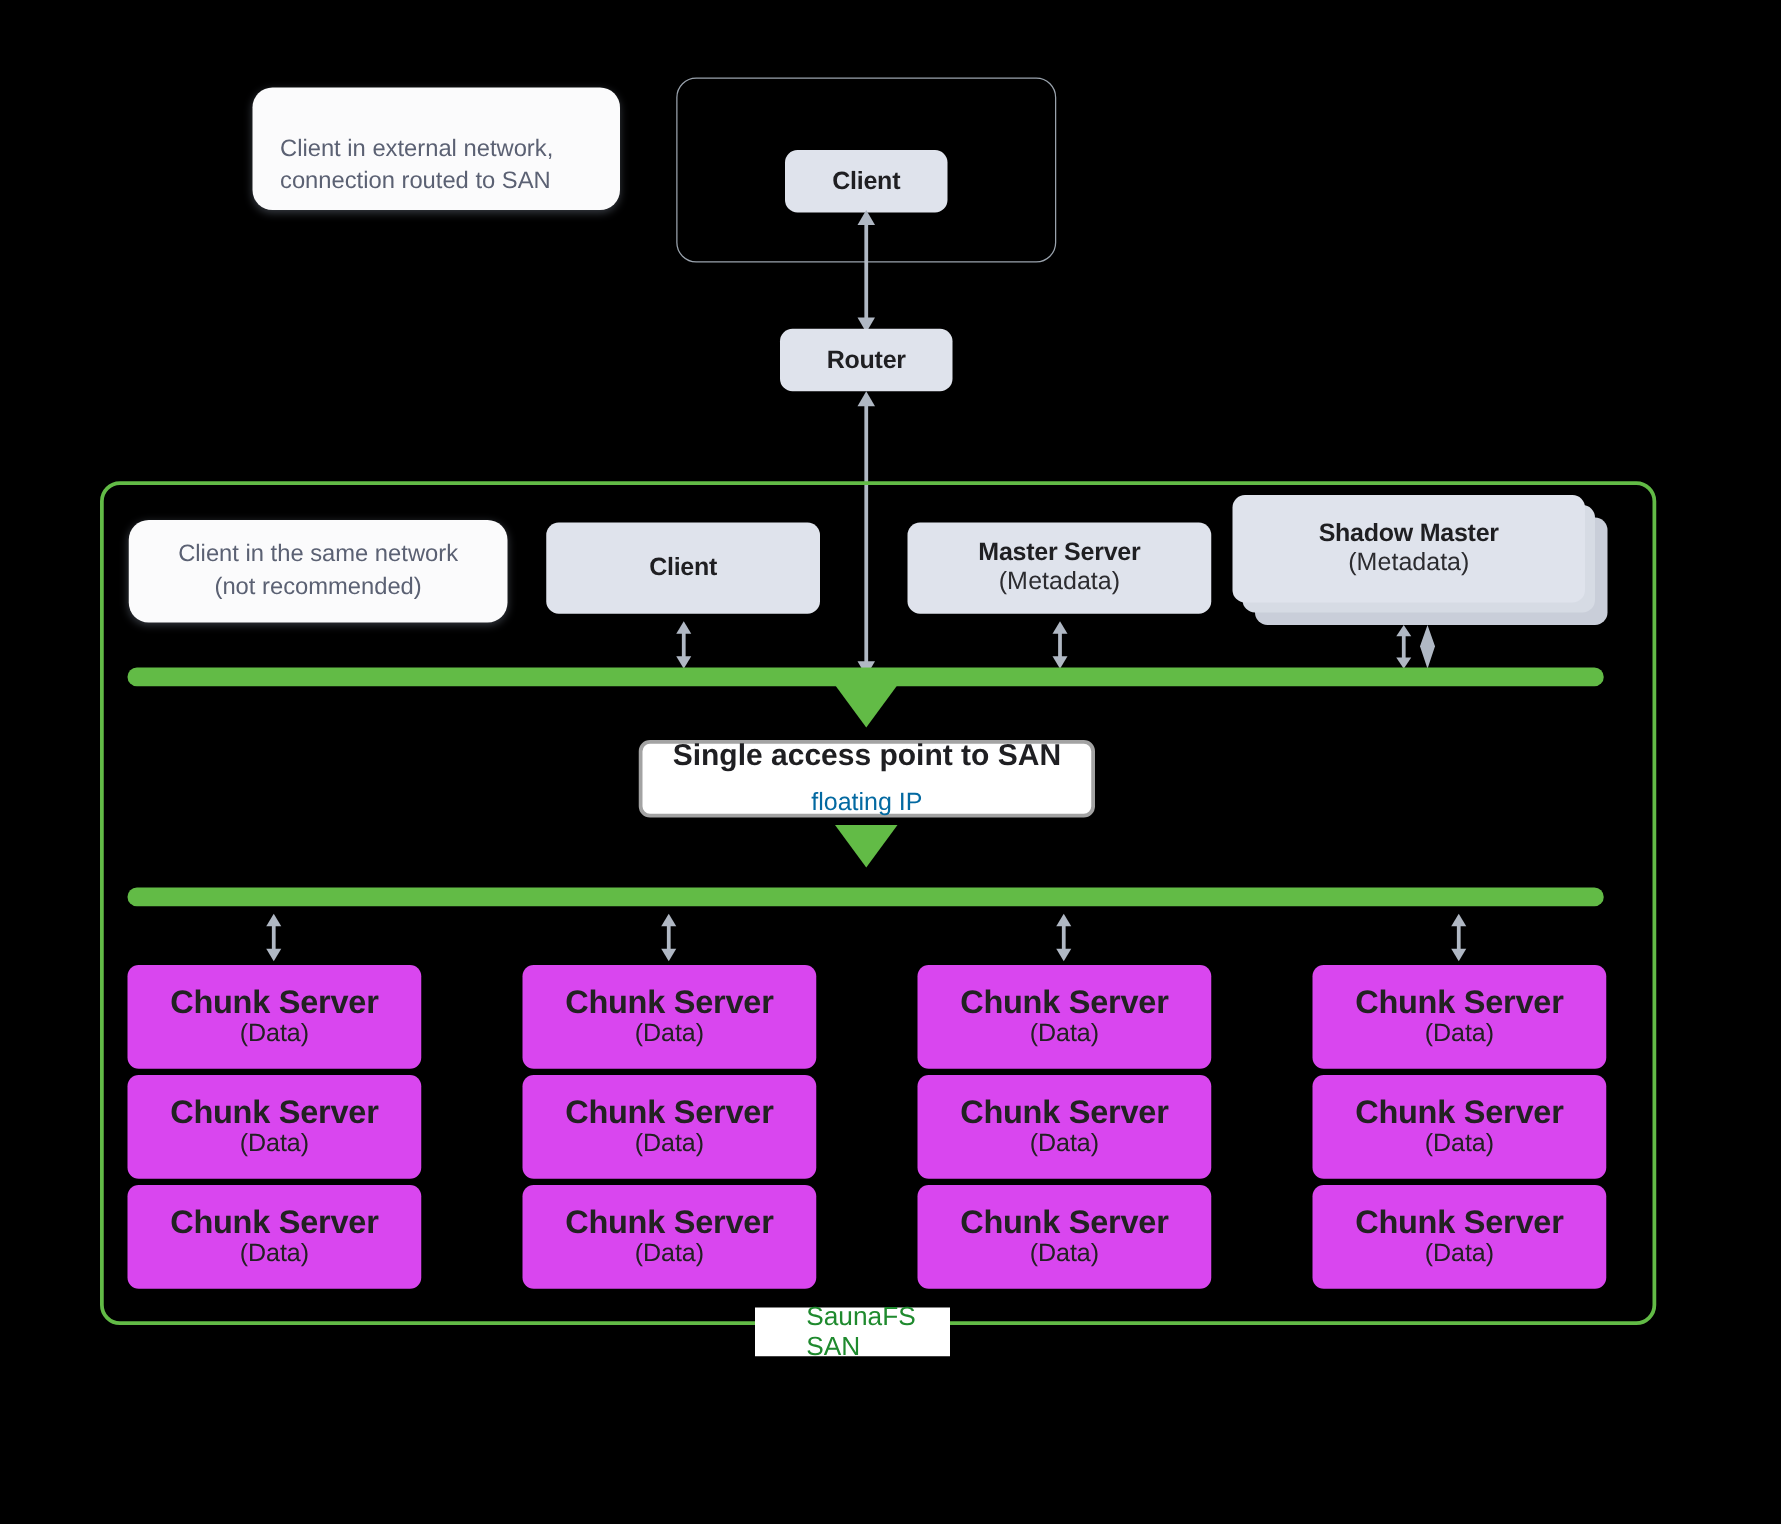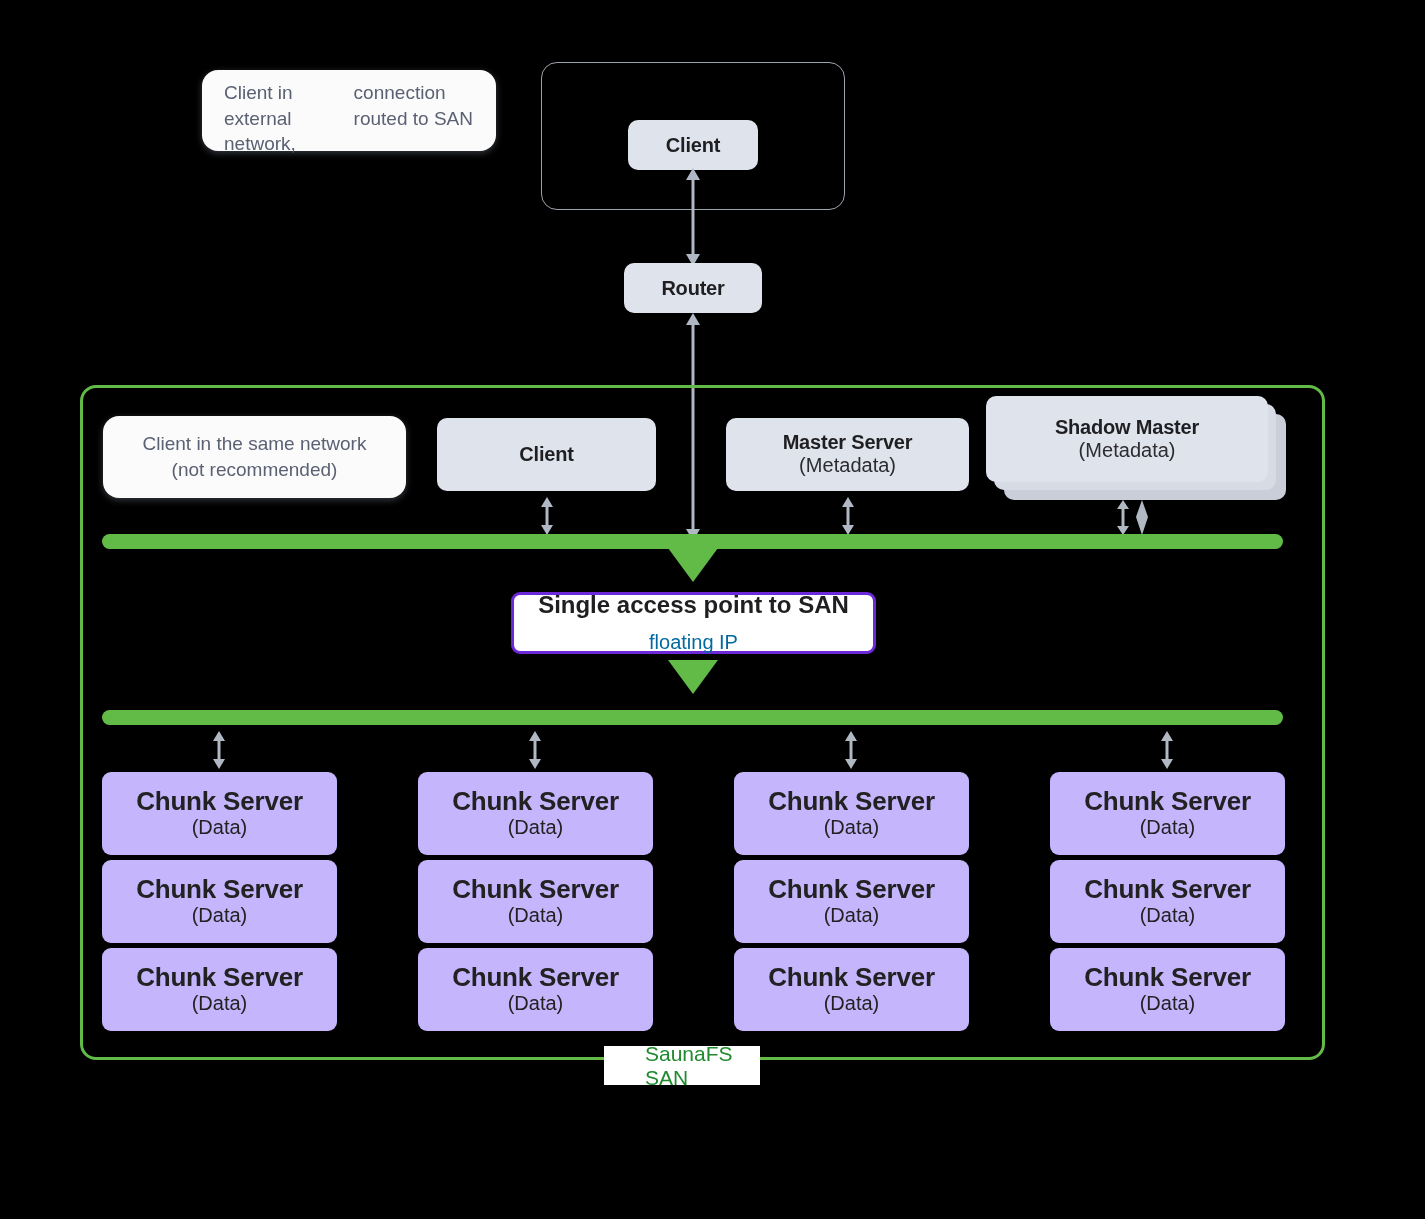--- a/index.html
+++ b/index.html
@@ -49,30 +49,30 @@
   }
 
   
   .bus{background:#62bb46;border-radius:8px;}
 
   
   .gtri{width:0;height:0;border-left:25px solid transparent;border-right:25px solid transparent;border-top:34px solid #62bb46;}
 
   
   .chunk{
-    background:#c4b5fd;border-radius:9px;
+    background:#d946ef;border-radius:9px;
     display:flex;flex-direction:column;align-items:center;justify-content:center;
     color:#222;text-align:center;
   }
   .chunk .t1{font-size:26px;font-weight:bold;letter-spacing:-0.2px;line-height:1.05;}
   .chunk .t2{font-size:20px;line-height:1.15;margin-top:1px;}
 
   
   .access{
-    background:#fff;border:3px solid #6d28d9;border-radius:9px;
+    background:#fff;border:3px solid #a3a3a3;border-radius:9px;
     display:flex;flex-direction:column;align-items:center;justify-content:center;
     text-align:center;
   }
   .access .t1{font-size:24px;font-weight:bold;color:#1f1f22;line-height:1.1;}
   .access .t2{font-size:20px;color:#0369a1;line-height:1.2;margin-top:11px;}
 
   
   .stackwrap{position:absolute;}
   .stackwrap .layer{position:absolute;border-radius:10px;background:#dfe3ec;}
   .stackwrap .l3{background:#c9ced9;}
@@ -85,21 +85,21 @@
 
 <div class="stage">
 
   <div class="node extframe" style="left:541px;top:62px;width:304px;height:148px;"></div>
 
 
   <div class="node devbox" style="left:628px;top:120px;width:130px;height:50px;">
     <span class="t1">Client</span>
   </div>
 
-  <div class="node callout left" style="left:202px;top:70px;width:294px;height:81px;padding-left:22px;flex-direction:row;align-items:flex-start;justify-content:center;">
+  <div class="node callout left" style="left:202px;top:70px;width:294px;height:98px;padding-left:22px;flex-direction:column;align-items:flex-start;justify-content:flex-end;">
     <span>Client in external network,</span>
     <span>connection routed to SAN</span>
   </div>
 
   <svg class="arrow" style="left:684px;top:168px;width:18px;height:98px;" viewBox="0 0 18 98">
     <line x1="9" y1="8" x2="9" y2="90" stroke="#b0b8c4" stroke-width="3"></line>
     <polygon points="9,0 2,12 16,12" fill="#b0b8c4"></polygon>
     <polygon points="9,98 2,86 16,86" fill="#b0b8c4"></polygon>
   </svg>
 

